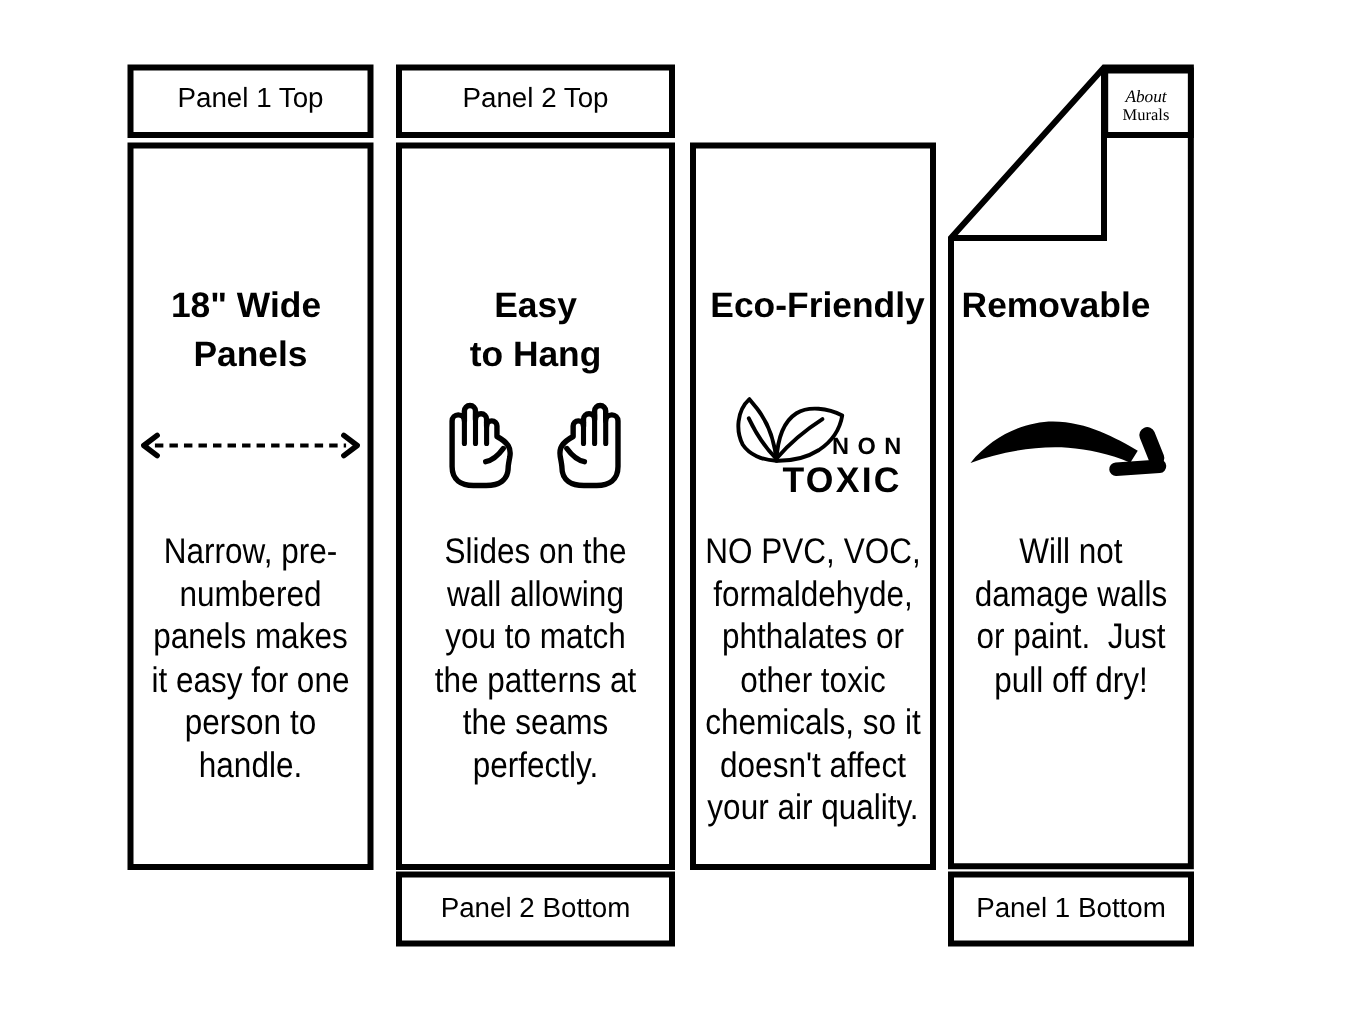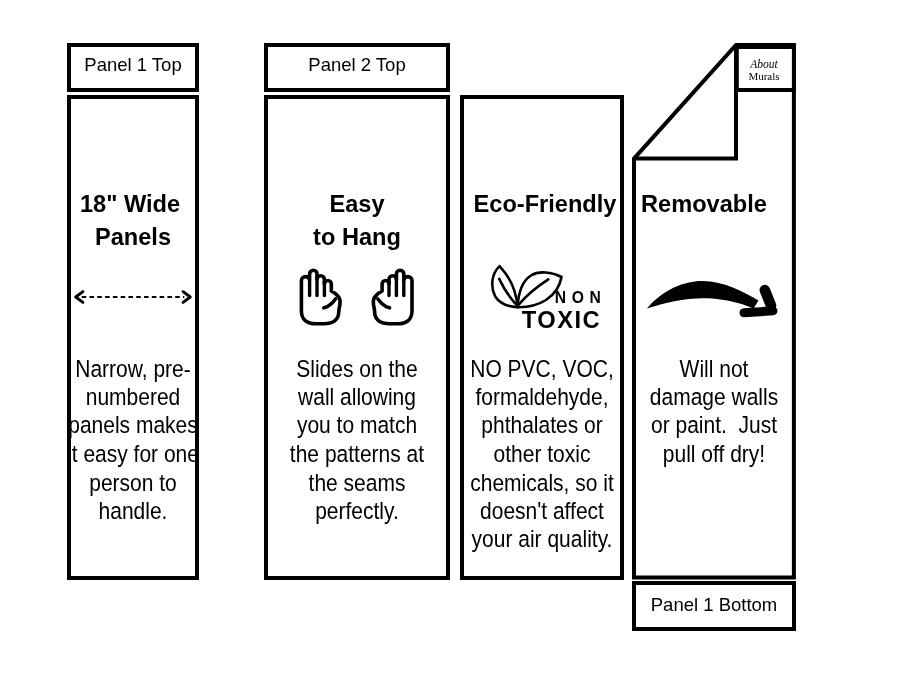--- a/index.html
+++ b/index.html
@@ -12,21 +12,21 @@
 .lbl{font-size:18.5px;position:relative}
 .tbox .lbl{top:-3px}
 .bbox .lbl{top:-1px}
 .title{position:absolute;top:188.2px;left:0;width:100%;text-align:center;font-weight:bold;font-size:23.6px;line-height:32.8px}
 .btext{position:absolute;top:353.9px;left:0;width:100%;text-align:center;font-size:21px;line-height:25.2px;transform:scaleY(1.13);transform-origin:50% 0}
 .icon{position:absolute;left:0;width:100%}
 </style>
 </head>
 <body>
 
-<div class="panel" style="left:67px;width:132px">
+<div class="panel" style="left:85px;width:164px">
 
   <div class="box tbox">
       <span class="lbl">Panel 1 Top</span>
     </div>
 
   <div class="box mbox"></div>
 
   <div class="title"><span style="margin-right:6px">18" Wide</span><br>Panels</div>
 
   <svg class="icon" style="top:284px" width="166" height="26" viewBox="0 0 166 26">
@@ -63,20 +63,23 @@
       </g>
     </defs>
 
     <use href="#hand" x="25.6" y="0"></use>
 
     <use href="#hand" transform="translate(139.8,0) scale(-1,1)"></use>
   </svg>
 
   <div class="btext">Slides on the<br>wall allowing<br>you to match<br>the patterns at<br>the seams<br>perfectly.</div>
 
+  <div class="box bbox">
+      <span class="lbl">Panel 2 Bottom</span>
+    </div>
 </div>
 
 <div class="panel" style="left:460px;width:164px">
 
 
   <div class="box mbox"></div>
 
   <div class="title" style="text-indent:6px">Eco-Friendly</div>
 
   <svg class="icon" style="top:262px" width="164" height="70" viewBox="0 0 164 70">

